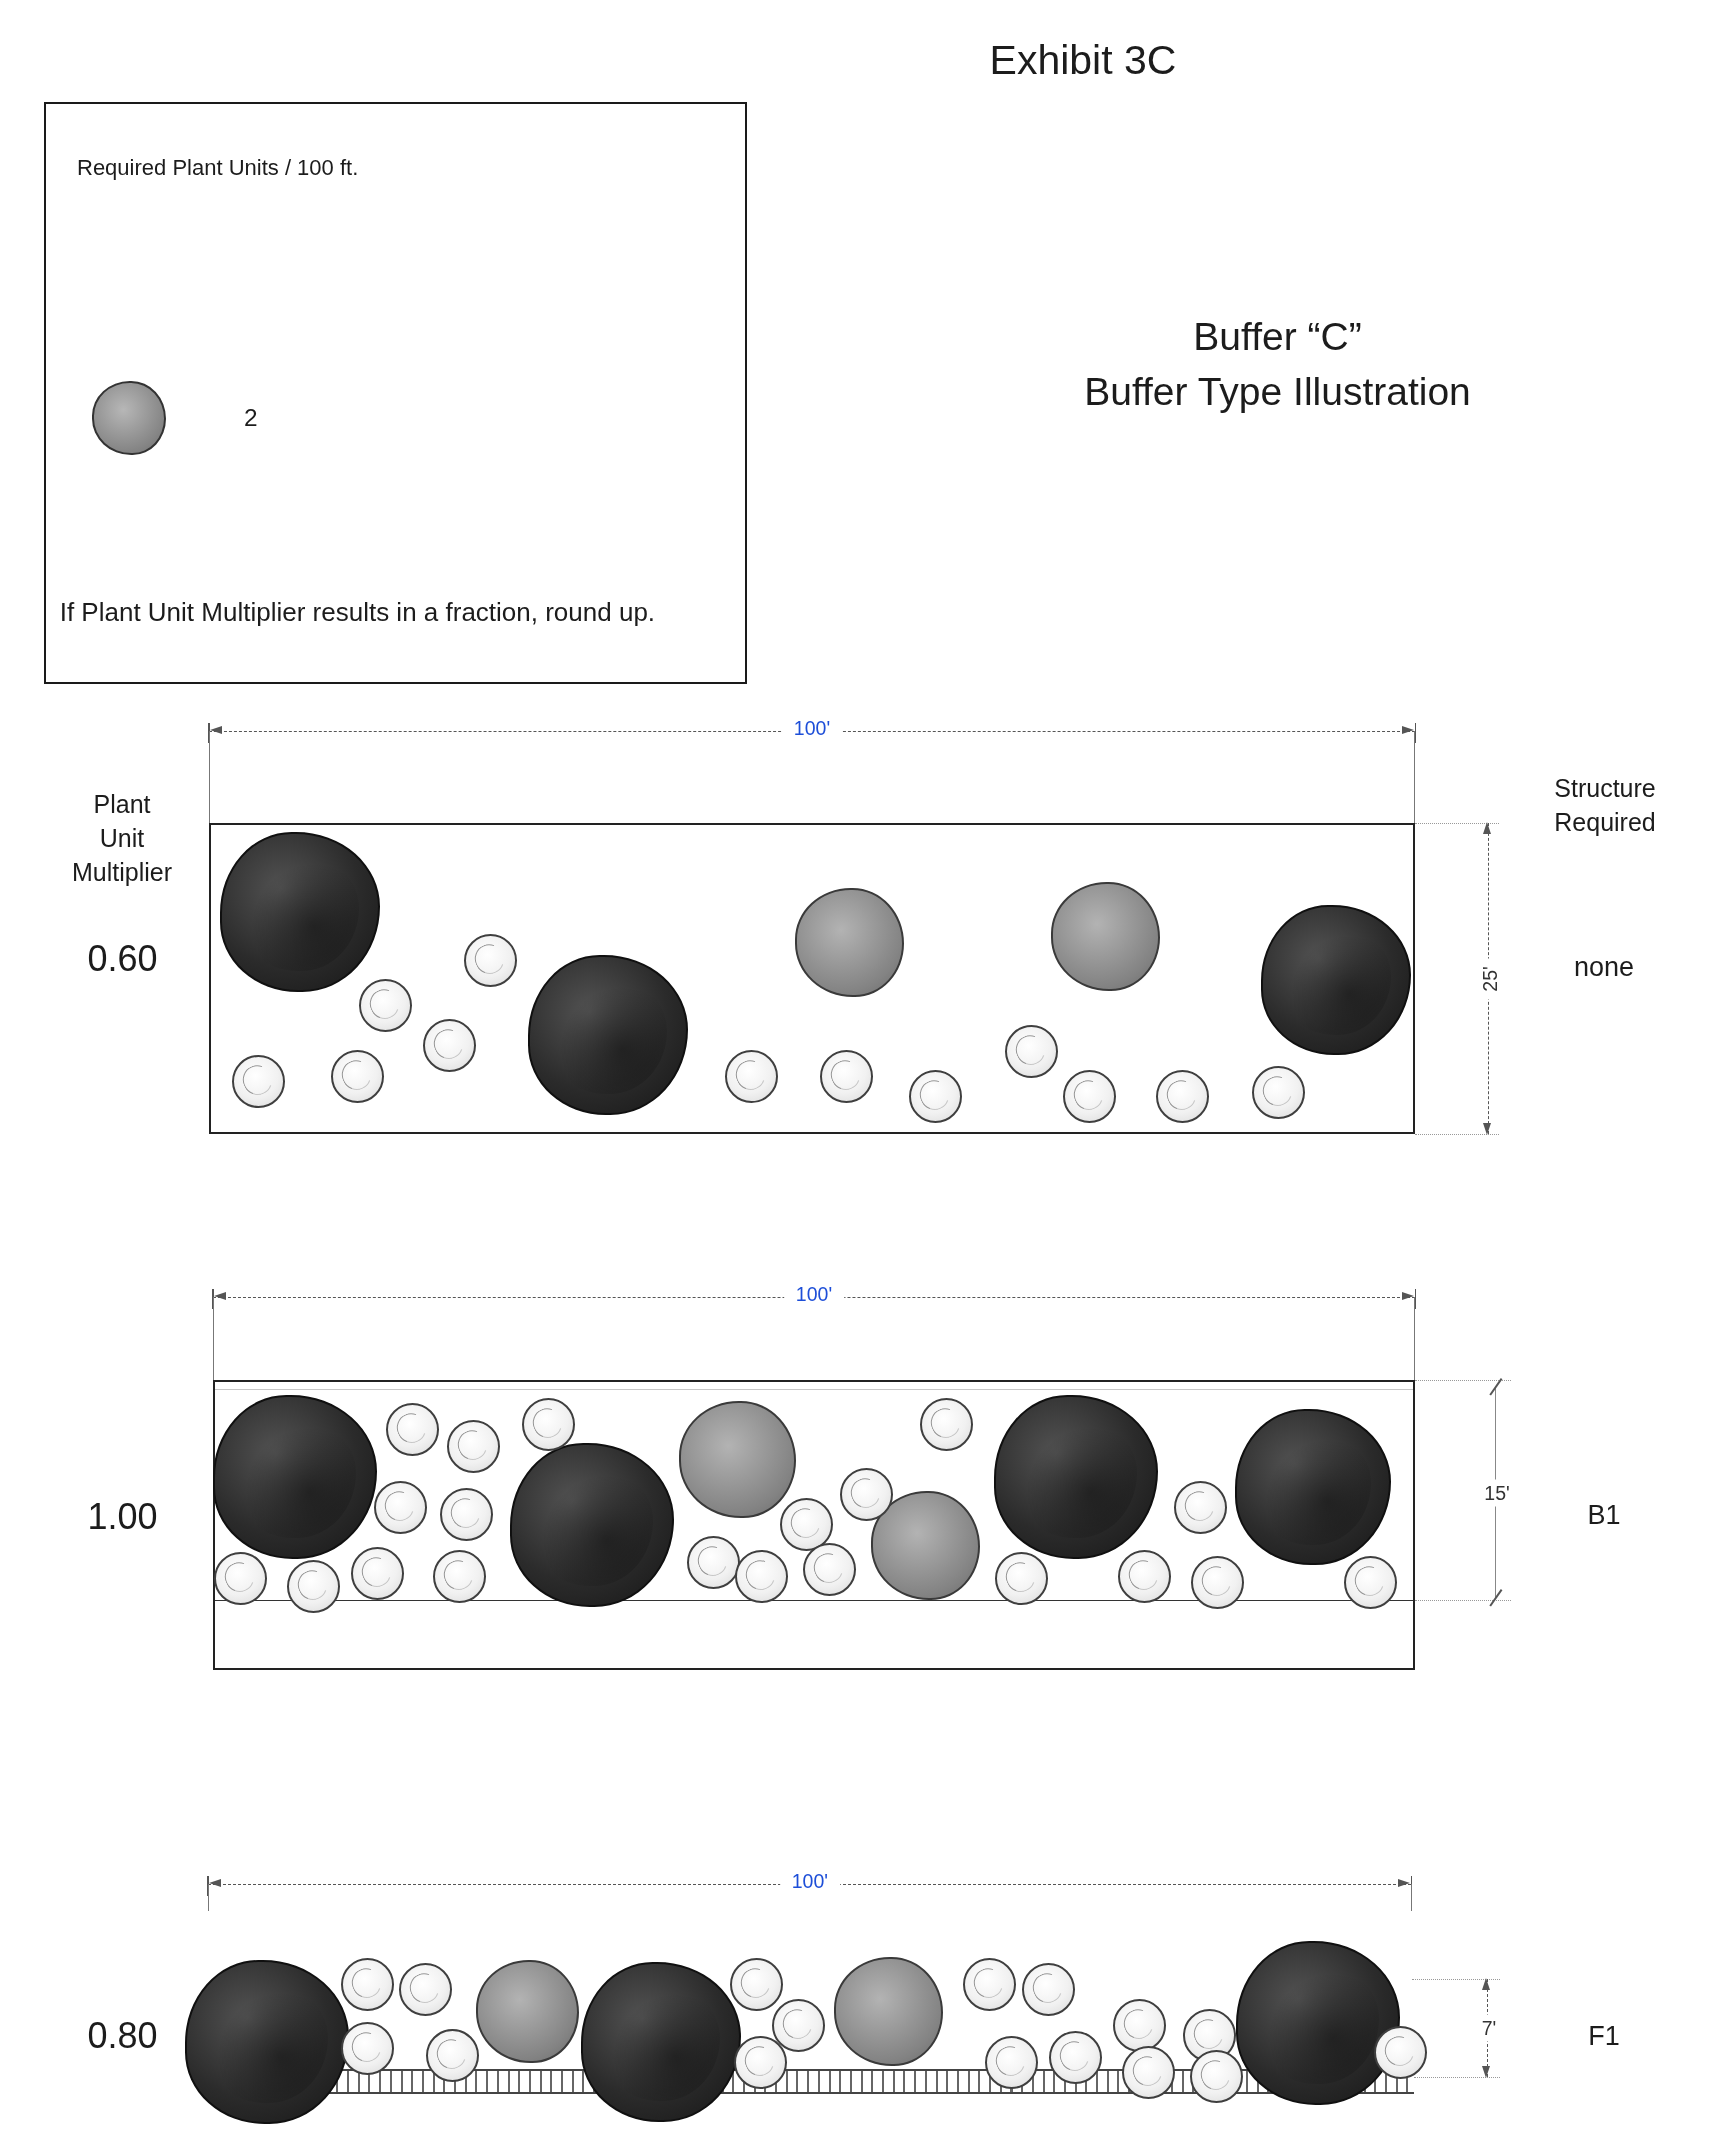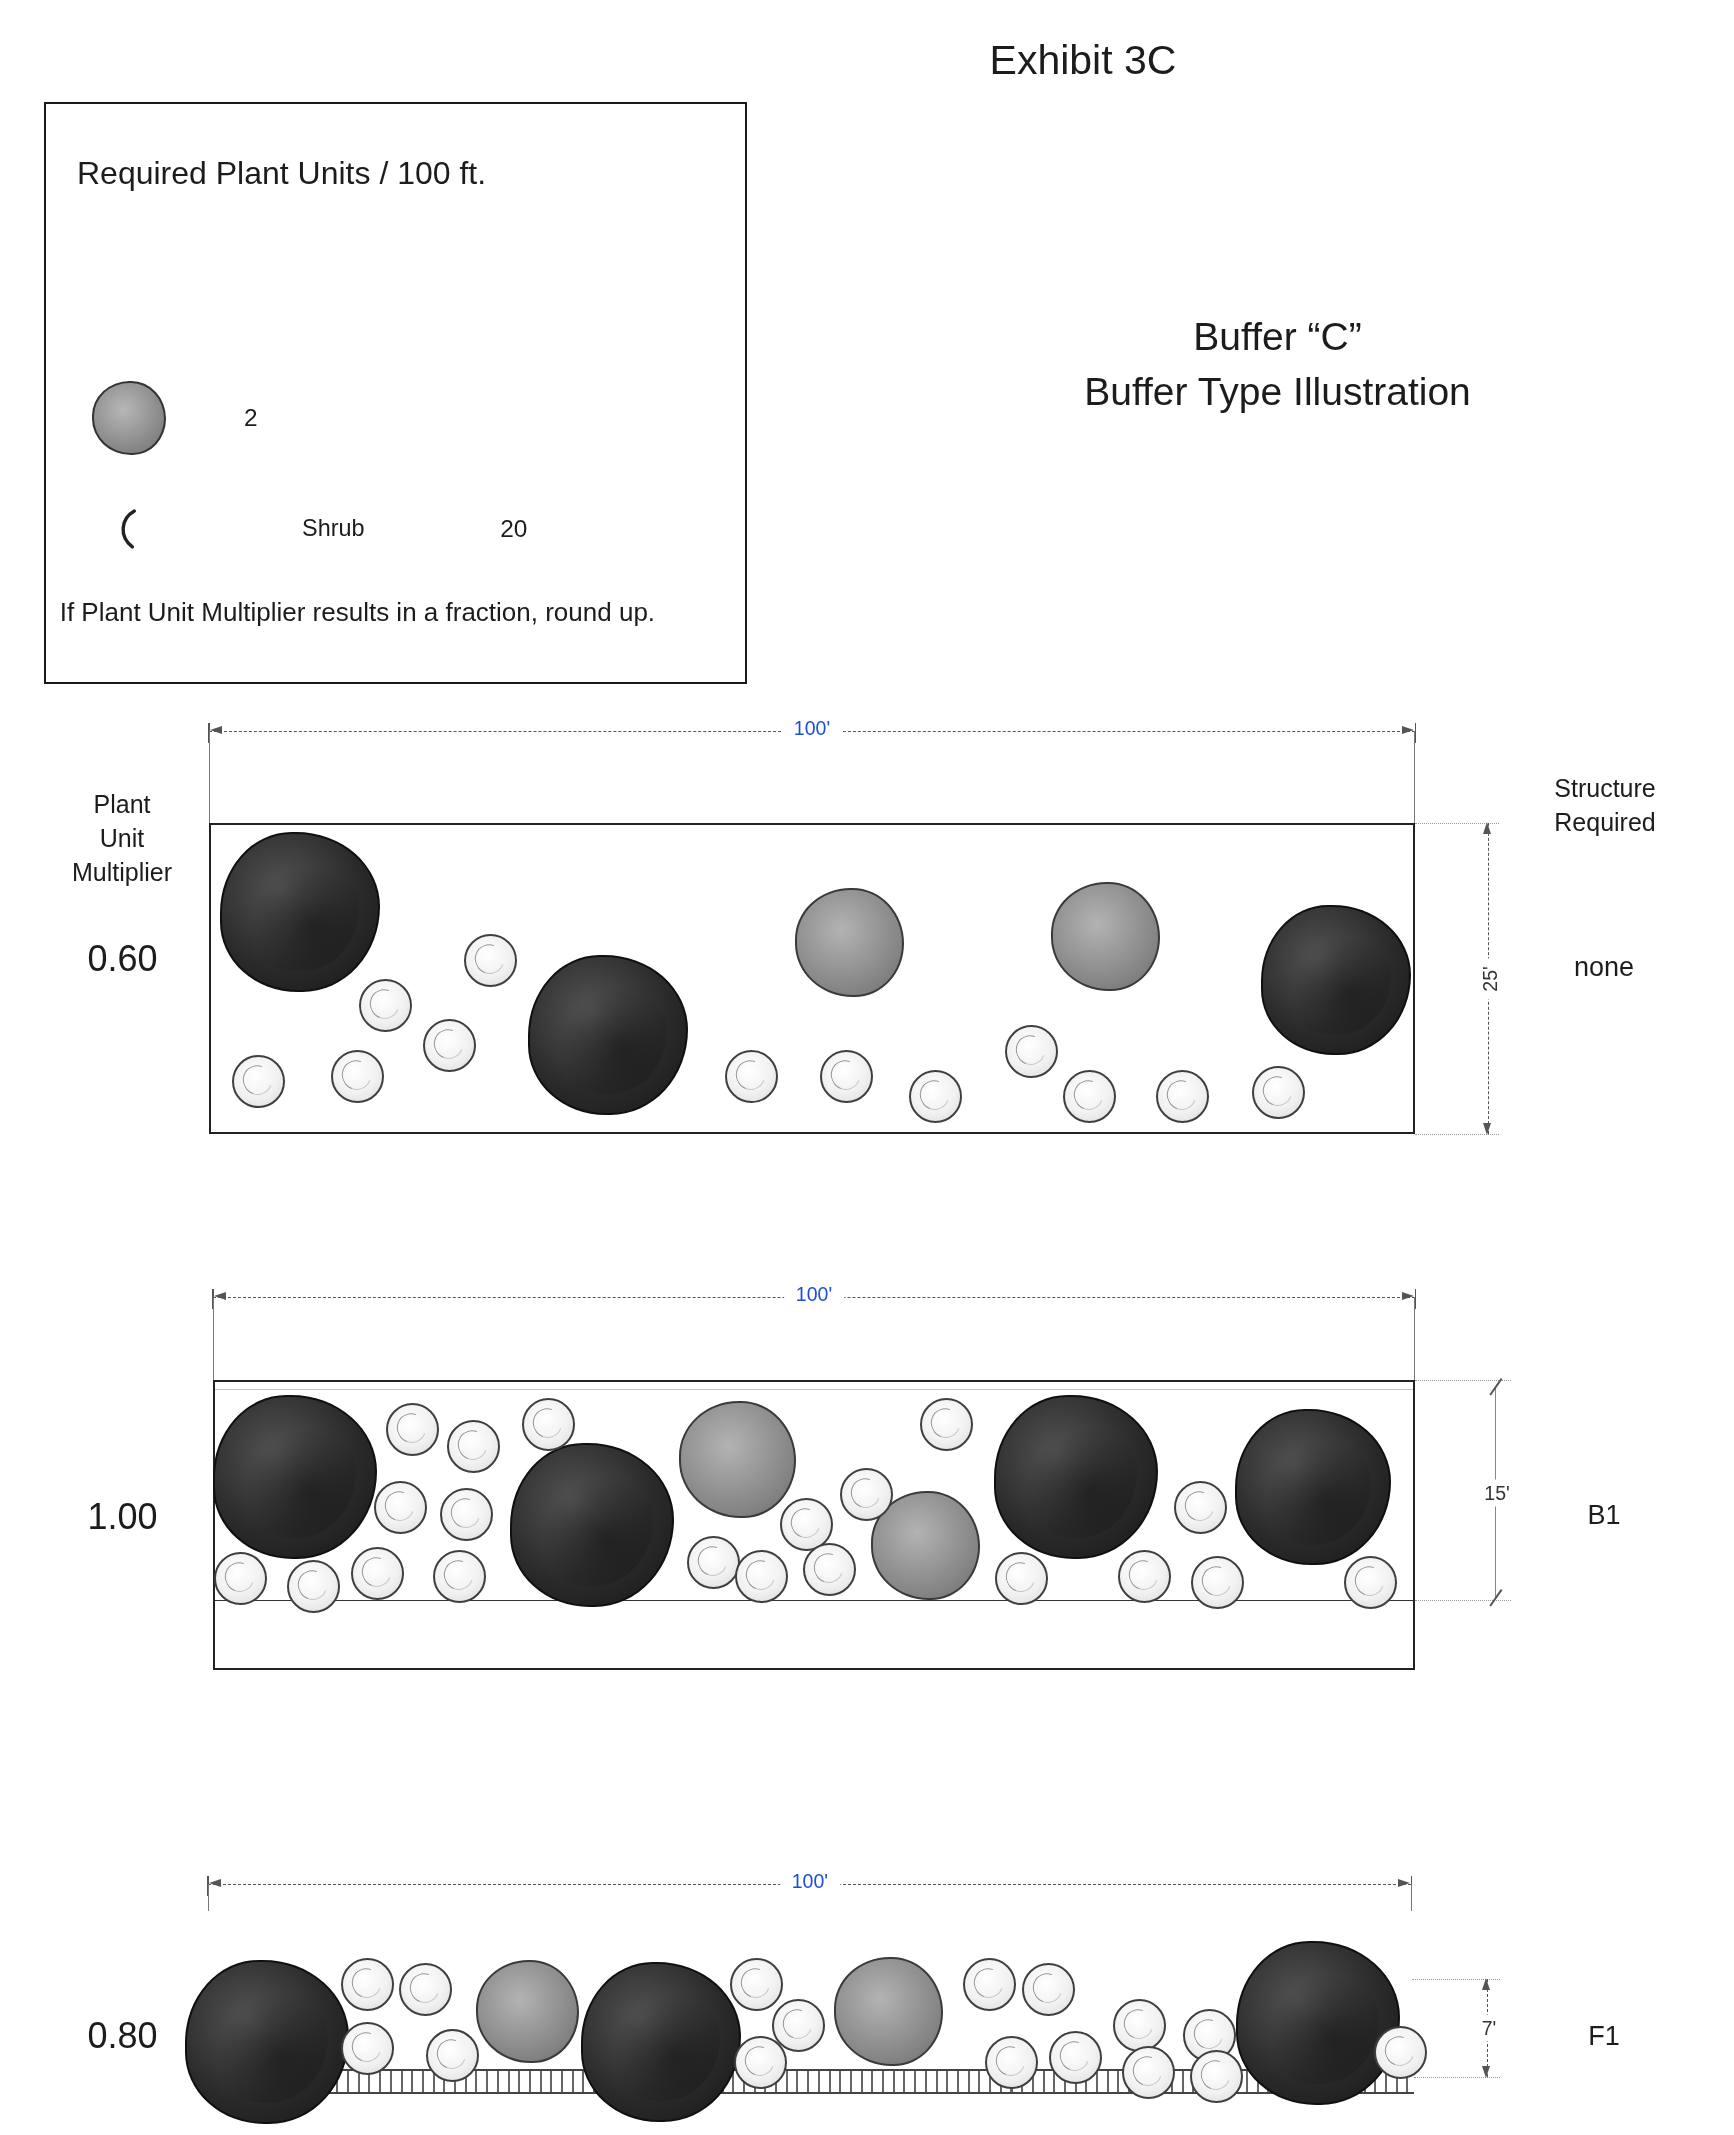--- a/index.html
+++ b/index.html
@@ -10,21 +10,21 @@
     font-family:"Liberation Sans", sans-serif;
     color:#1c1c1c;
     overflow:hidden;
   }
   .abs { position:absolute; }
   .title { left:917px; top:37px; width:332px; text-align:center; font-size:41px; }
   .subtitle { left:975px; top:310px; width:605px; text-align:center; font-size:39px; line-height:1.4; }
 
   
   .legend { left:44px; top:102px; width:703px; height:582px; border:2px solid #1a1a1a; }
-  .legend-heading { position:absolute; left:31px; top:51px; font-size:32px; }
+  .legend-heading { position:absolute; left:31px; top:51px; font-size:22px; }
   .legend-row { position:absolute; left:9.8px; width:546px; display:flex; align-items:center; }
   .icon-cell { width:146px; display:flex; justify-content:center; align-items:center; }
   .label-cell { width:263px; text-align:center; font-size:23.4px; line-height:1.25; white-space:pre-line; }
   .value-cell { width:98px; text-align:center; font-size:24.4px; }
   .icon-canopy { width:98px; height:98px; border:2px solid #111; border-radius:48% 52% 54% 46% / 50% 46% 54% 50%;
     background:radial-gradient(circle at 38% 35%, #565656 0%, #2c2c2c 55%, #191919 100%); }
   .icon-accent { width:74px; height:74px; border:2px solid #333; border-radius:52% 48% 46% 54% / 48% 52% 50% 50%;
     background:radial-gradient(circle at 42% 38%, #b7b7b7, #858585 70%, #6d6d6d); }
   .legend-footnote { position:absolute; left:13.7px; top:493px; width:683px; font-size:26px; }
 
@@ -85,29 +85,20 @@
   <div class="legend-heading">Required Plant Units / 100 ft.</div>
 
 
   <div class="legend-row" style="top:265px; height:98px;">
     <span class="icon-cell">
         <span class="icon-accent"></span>
       </span>
     <span class="value-cell">2</span>
   </div>
 
-  <div class="legend-row" style="top:388px; height:73px;">
-    <span class="icon-cell">
-      <svg width="33" height="43" viewBox="0 0 34 44">
-        <path d="M23 4 C 9 12, 7 30, 21 41" fill="none" stroke="#222" stroke-width="3.5" stroke-linecap="round"></path>
-      </svg>
-    </span>
-    <span class="label-cell">Shrub</span>
-    <span class="value-cell">20</span>
-  </div>
 
   <div class="legend-footnote">If Plant Unit Multiplier results in a fraction, round up.</div>
 </div>
 
 <div class="abs subtitle">
   <div>Buffer “C”</div>
   <div>Buffer Type Illustration</div>
 </div>
 
 <div class="abs side-label" style="left:39px; top:788px; width:166px;">Plant

